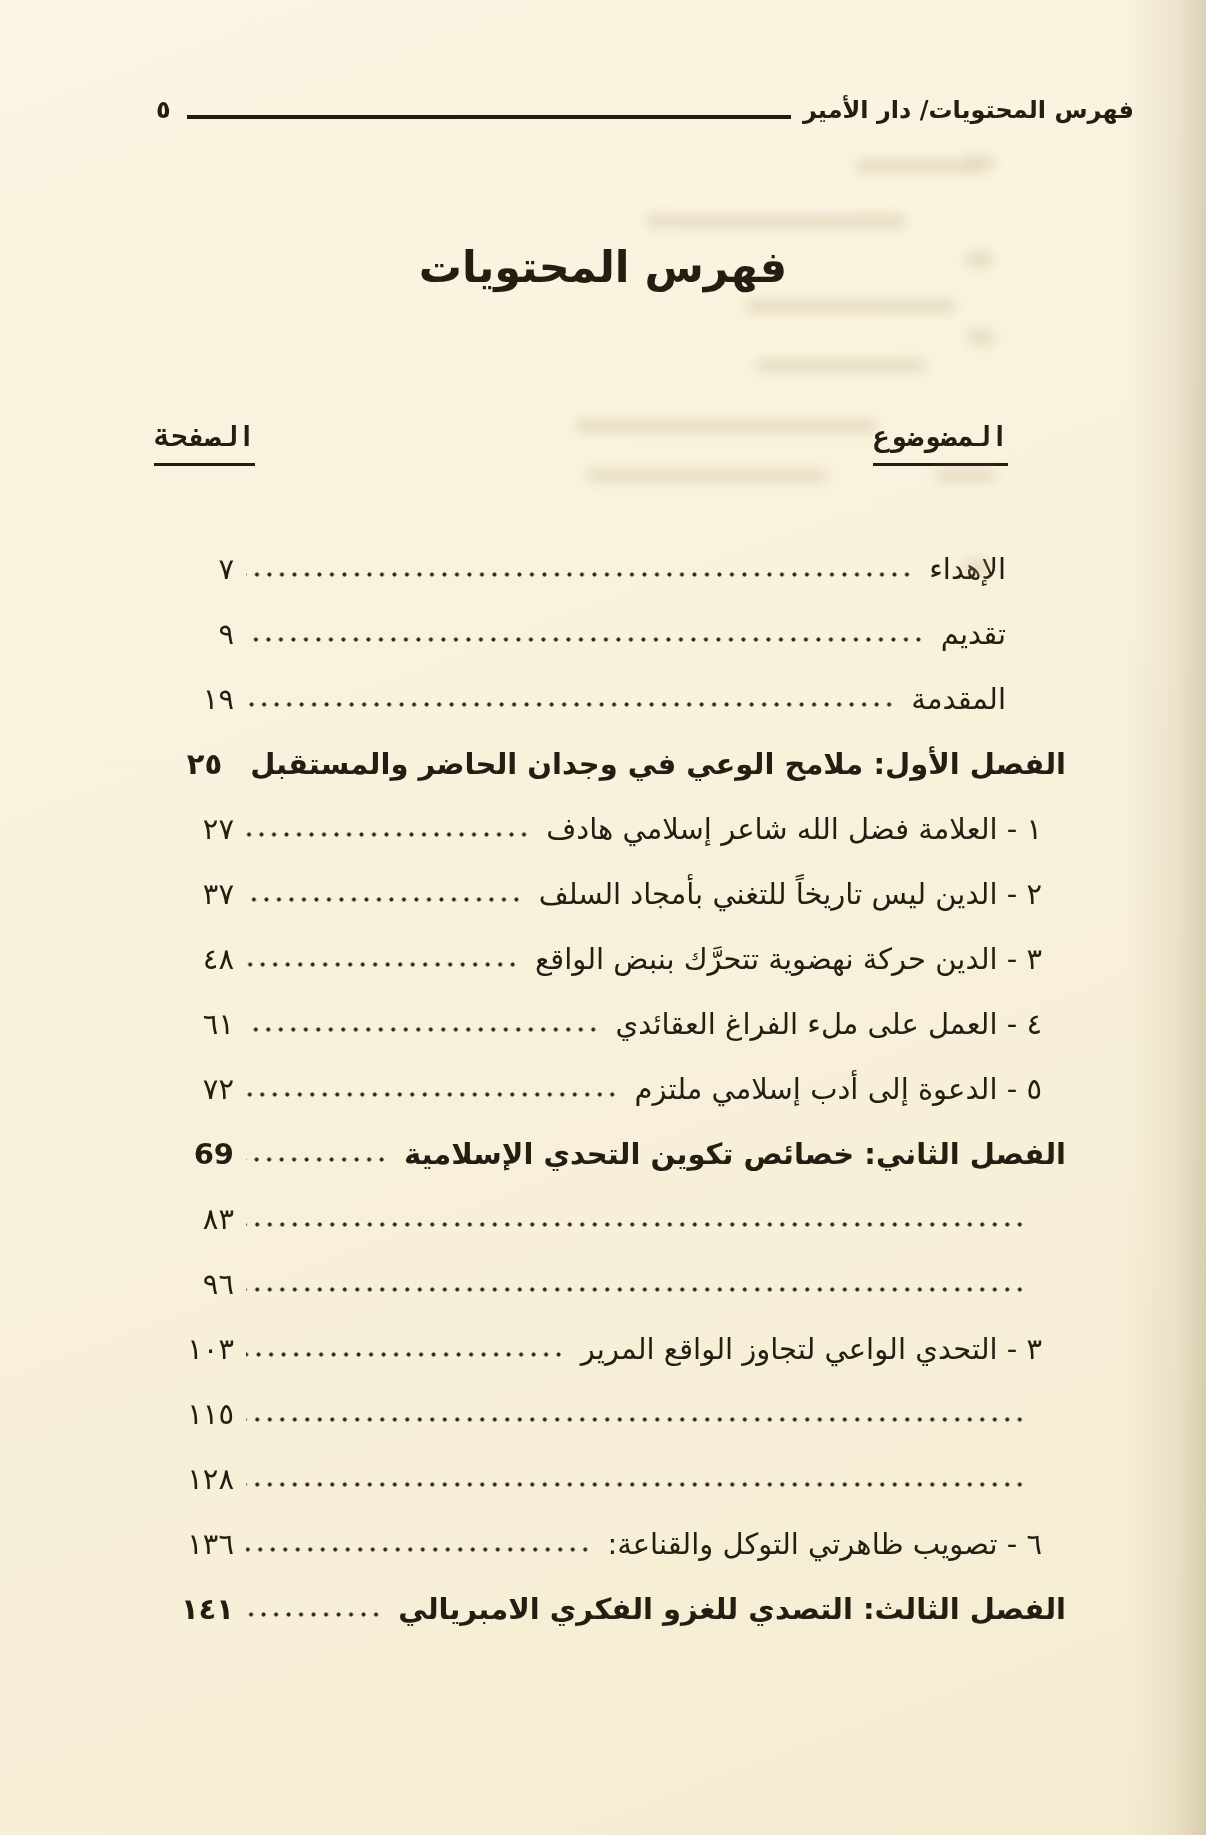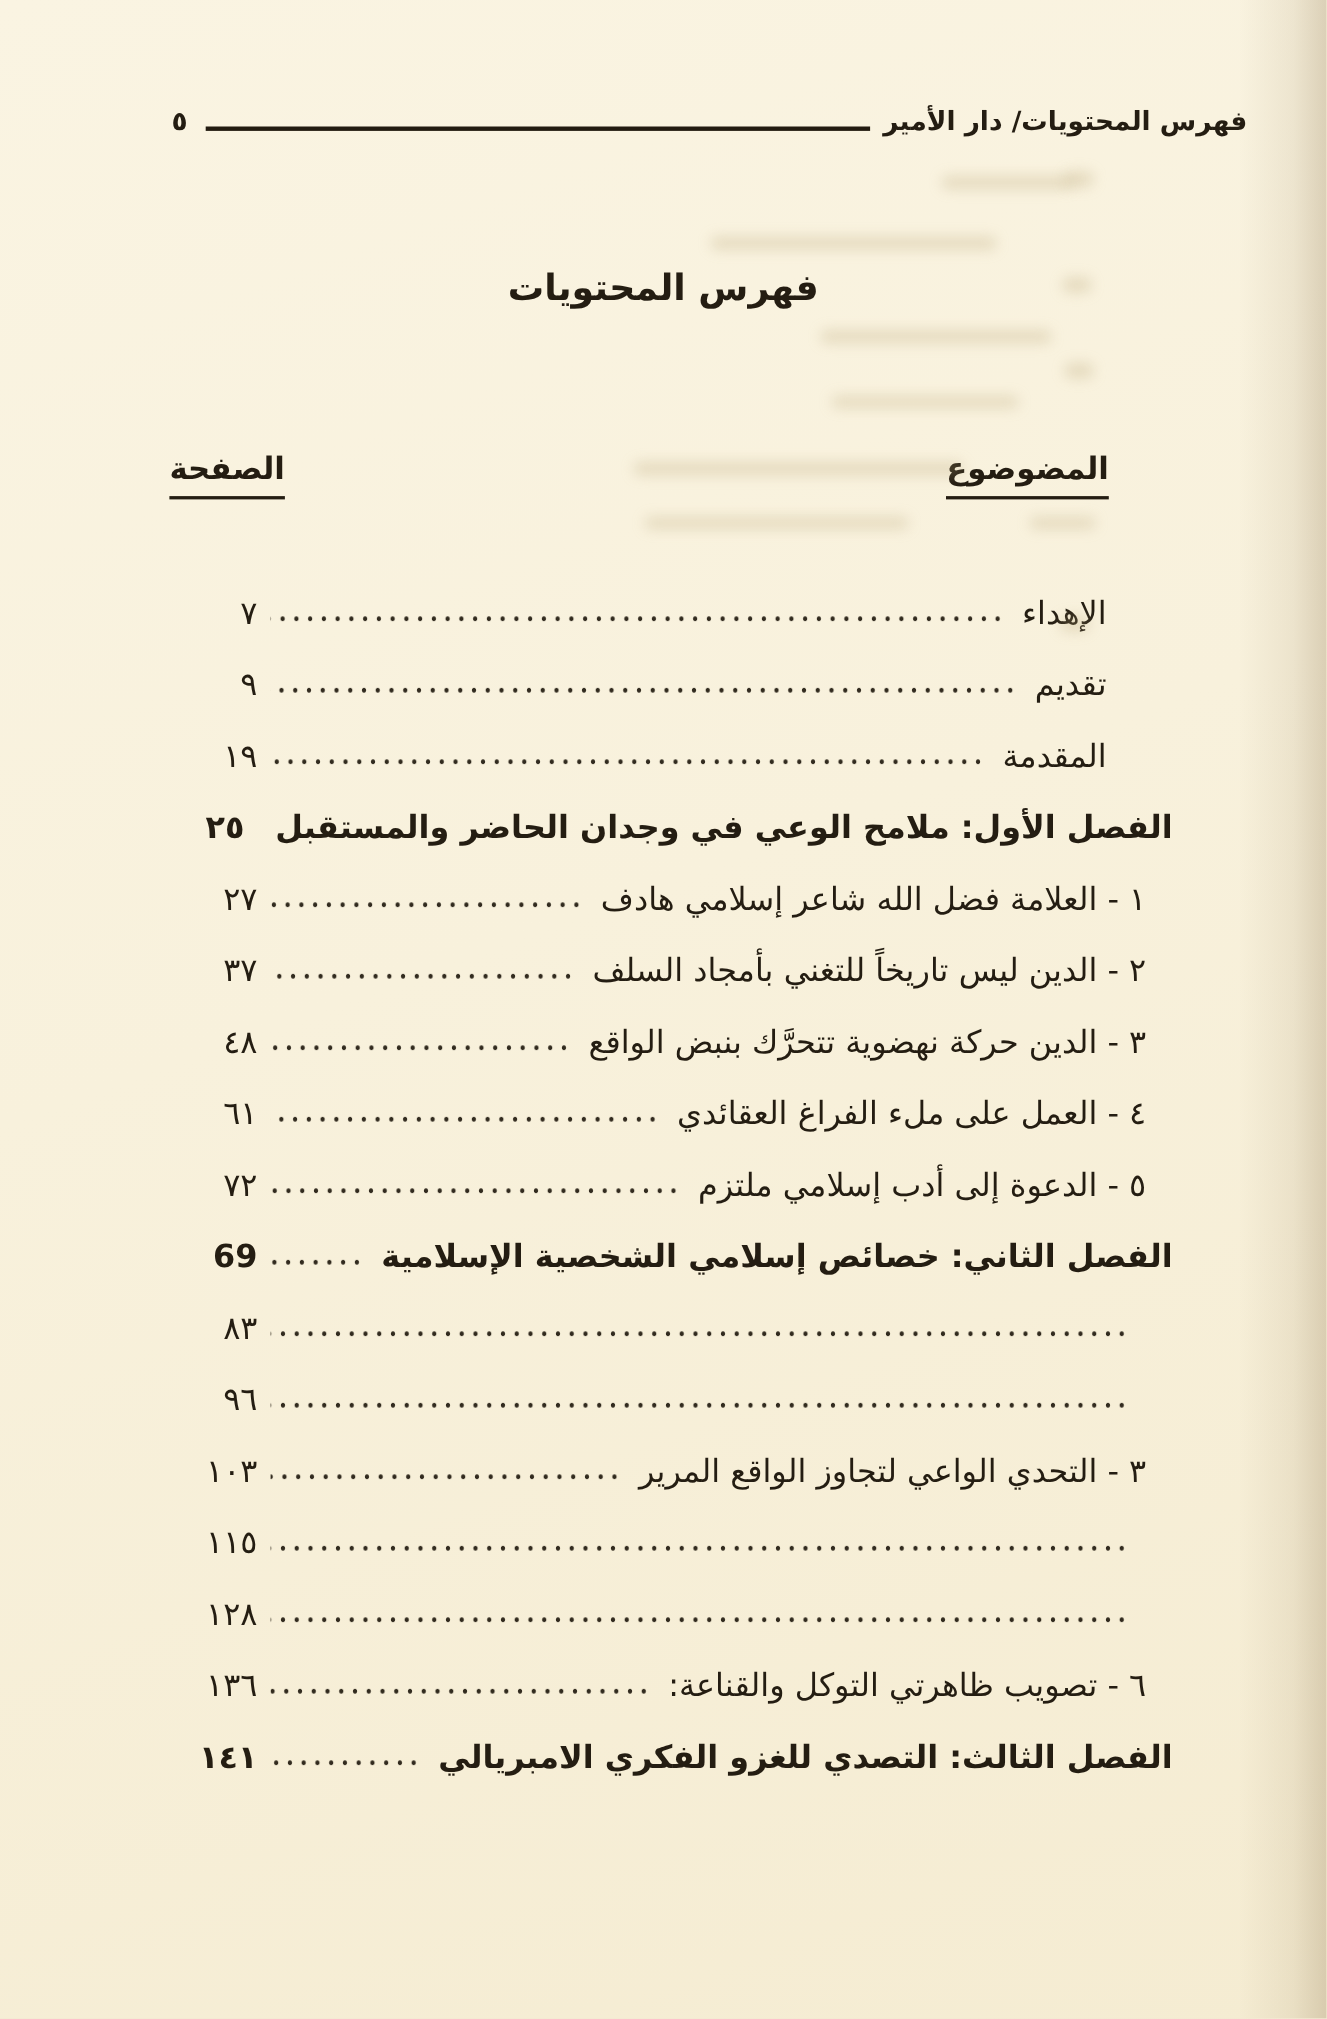--- a/index.html
+++ b/index.html
@@ -41,38 +41,39 @@
   .running-head .rule {
     flex: 1;
     height: 0;
     border-top: 4px solid #221b10;
     margin: 14px 12px 0 16px; 
   }
   
   .doc-title {
     margin: 118px 0 0 0;
     text-align: center;
-    font-size: 33px;
+    font-size: 43px;
     font-weight: 700;
     letter-spacing: 1px;
   }
   
   .col-heads {
     display: flex;
     direction: rtl;
     justify-content: space-between;
     align-items: flex-end;
     margin-top: 128px;
     padding: 0 198px 0 154px;
     font-size: 28px;
     font-weight: 700;
   }
   .col-heads .col {
     border-bottom: 3px solid #241d12;
     padding-bottom: 9px;
+    font-family: Liberation Mono, monospace;
   }
   
   .toc {
     direction: rtl;
     margin-top: 86px;
     padding: 0 140px 0 158px;
   }
   .row {
     display: flex;
     align-items: center;
@@ -171,21 +172,21 @@
     <span class="label">٤ - العمل على ملء الفراغ العقائدي</span>
     <span class="leader"></span>
     <span class="pagenum">٦١</span>
   </div>
       <div class="row item">
     <span class="label">٥ - الدعوة إلى أدب إسلامي ملتزم</span>
     <span class="leader"></span>
     <span class="pagenum">٧٢</span>
   </div>
       <div class="row chapter">
-    <span class="label">الفصل الثاني: خصائص إسلامي الشخصية الإسلامية</span>
+    <span class="label">الفصل الثاني: خصائص تكوين التحدي الإسلامية</span>
     <span class="leader"></span>
     <span class="pagenum">69</span>
   </div>
       <div class="row item">
     <span class="leader"></span>
     <span class="pagenum">٨٣</span>
   </div>
       <div class="row item">
     <span class="leader"></span>
     <span class="pagenum">٩٦</span>

